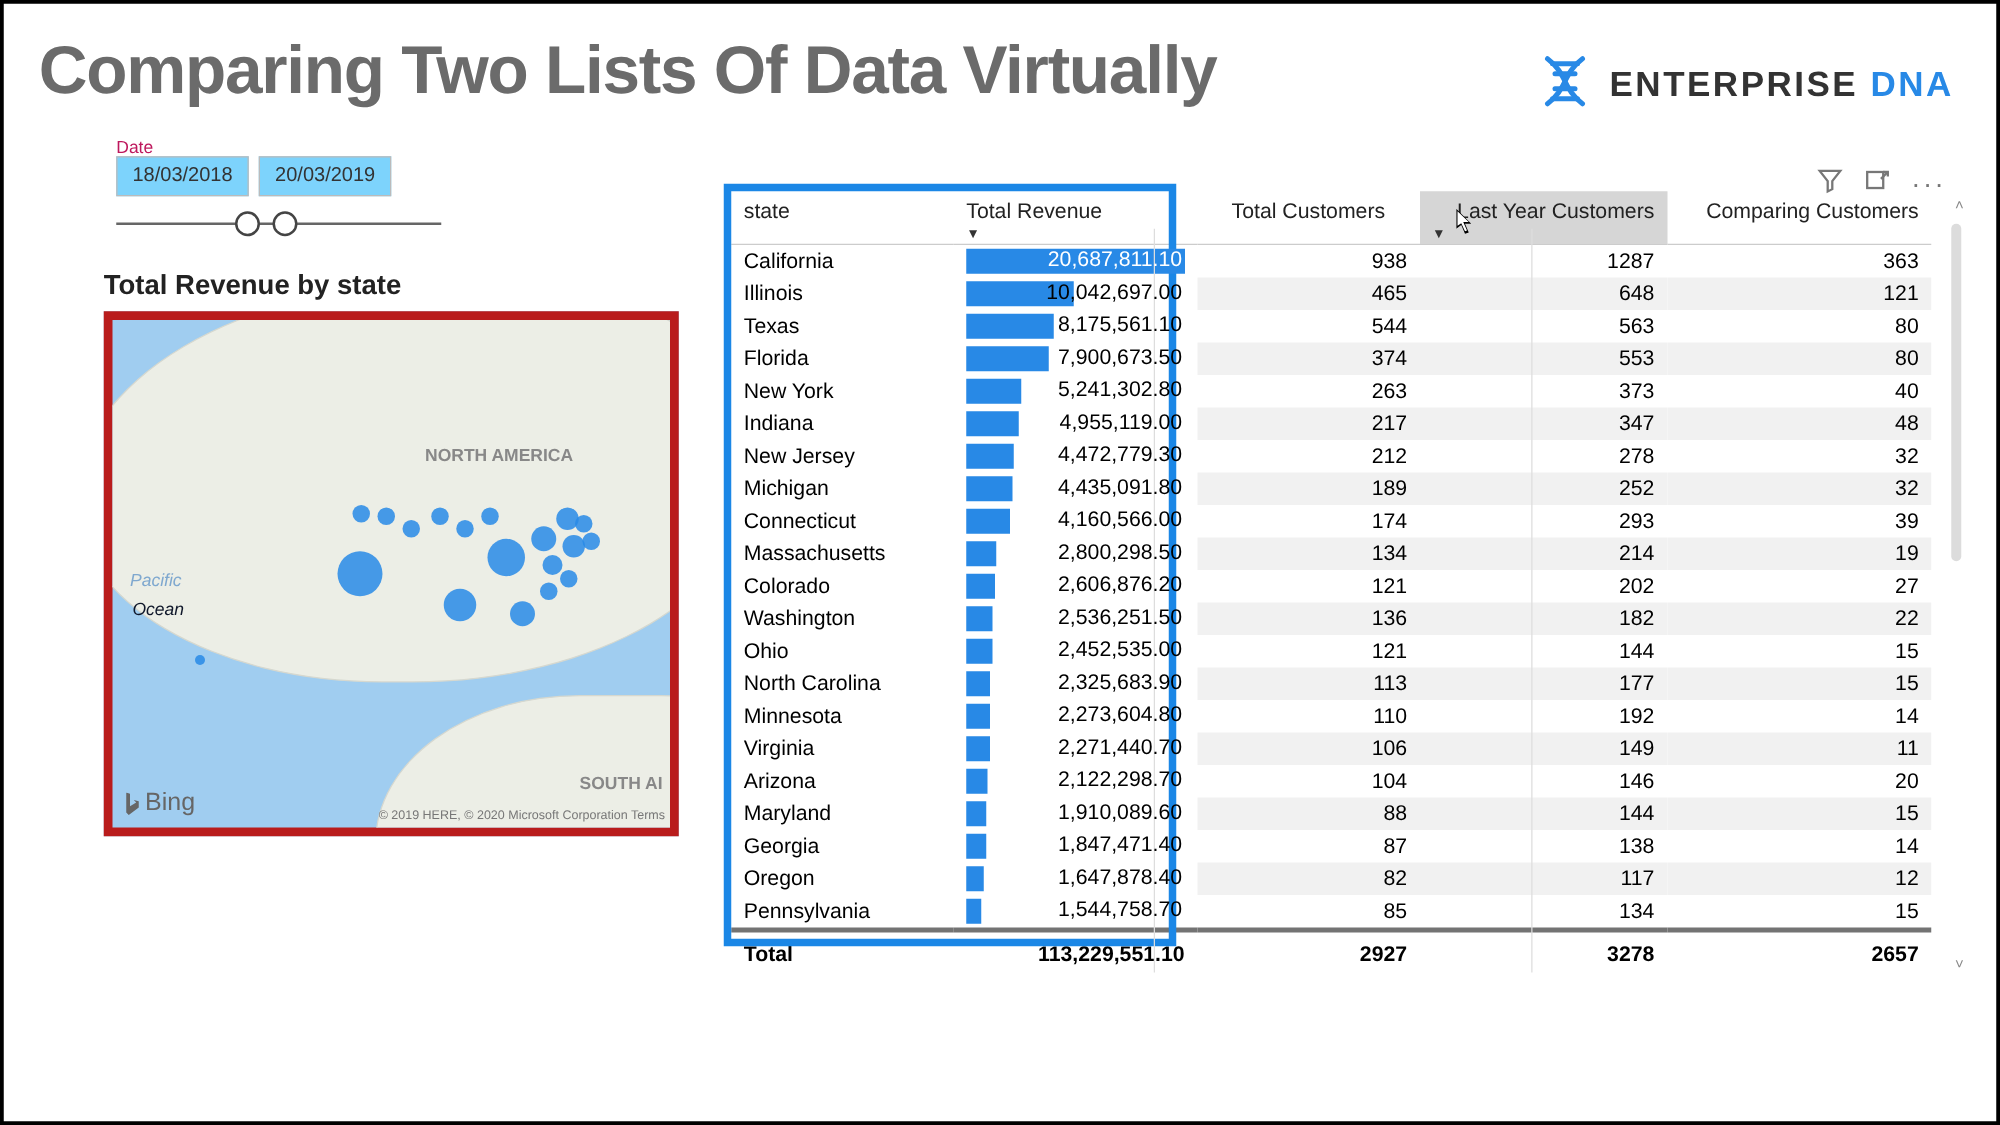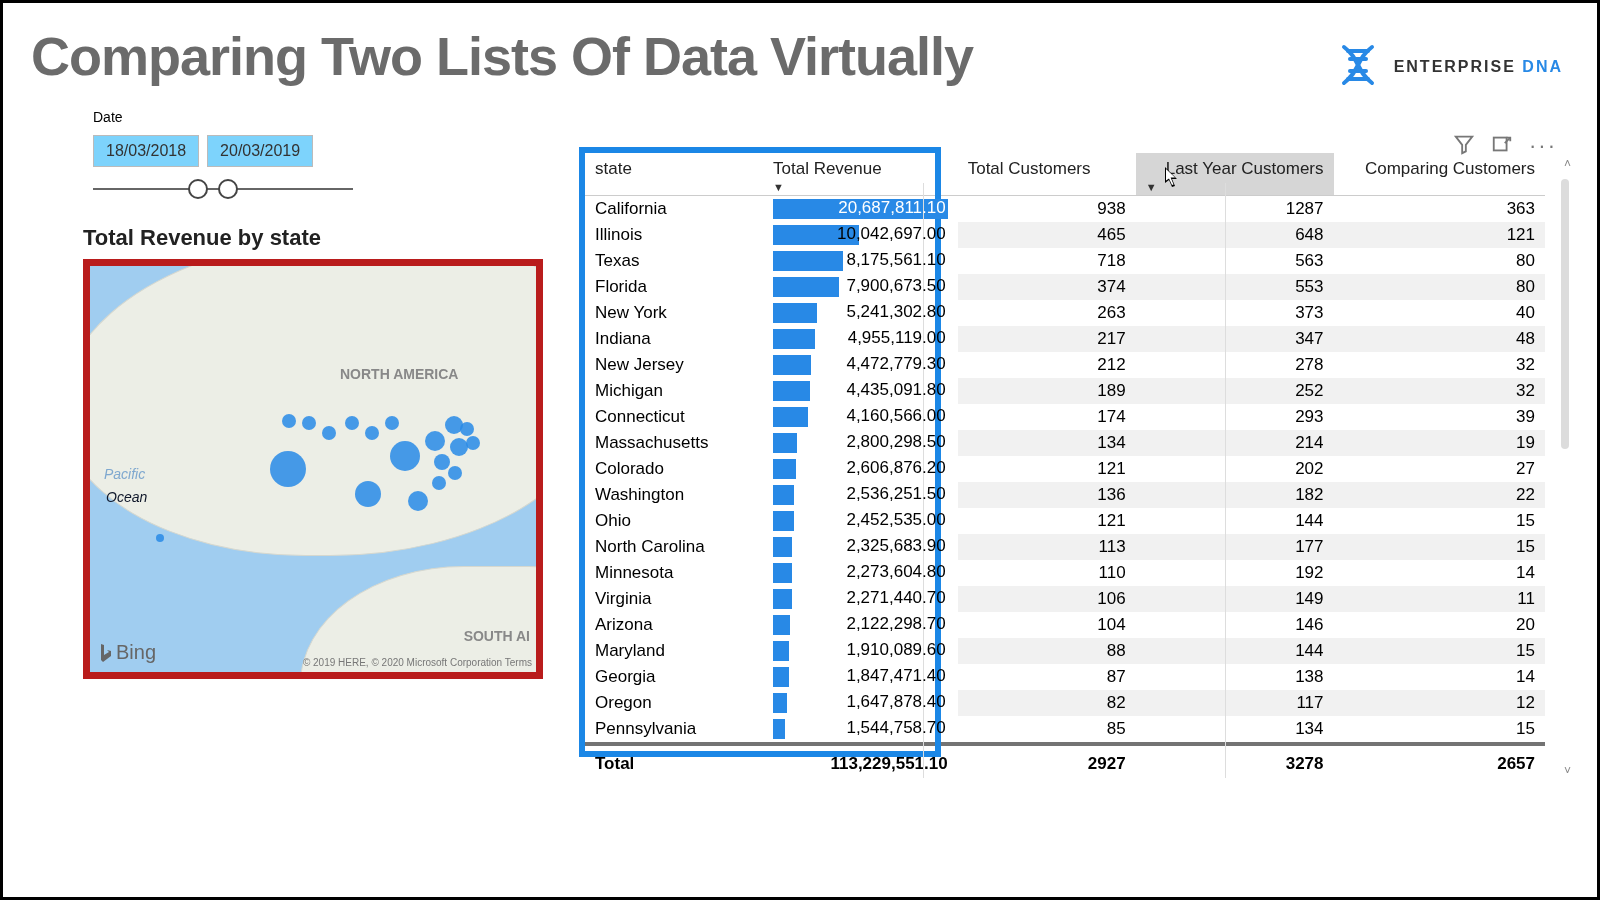--- a/index.html
+++ b/index.html
@@ -2,27 +2,27 @@
 <html><head>
 <meta charset="utf-8">
 <style>
   * { box-sizing: border-box; }
   html, body { margin:0; padding:0; font-family: "Segoe UI", Arial, sans-serif; background:#fff; color:#000; }
   .page { width:1600px; height:900px; border:3px solid #000; position:relative; padding:22px 28px 10px 28px; }
 
   
   .title { font-size:54px; font-weight:700; color:#6b6b6b; letter-spacing:-1px; }
   .brand { position:absolute; top:38px; right:34px; display:flex; align-items:center; gap:12px; }
-  .brand-text { font-size:16px; font-weight:700; letter-spacing:2px; color:#333; }
+  .brand-text { font-size:28px; font-weight:700; letter-spacing:2px; color:#333; }
   .brand-text .dna { color:#2889e6; }
   .brand-icon svg { width:48px; height:48px; }
 
   
   .date-slicer { margin:22px 0 0 62px; width:260px; }
-  .date-label { font-size:14px; color:#000000; margin-bottom:10px; }
+  .date-label { font-size:14px; color:#be185d; margin-bottom:0; }
   .date-boxes { display:flex; gap:8px; margin-bottom:10px; }
   .date-box { border:1px solid #bbb; padding:6px 12px; font-size:16px; color:#333; background:#7dd3fc; }
   .date-slider { position:relative; height:24px; margin-top:4px; }
   .track { position:absolute; left:0; right:0; top:11px; height:2px; background:#666; }
   .handle { position:absolute; top:2px; width:20px; height:20px; border:2px solid #444; background:#fff; border-radius:50%; }
   .handle.a { left:95px; }
   .handle.b { left:125px; }
 
   
   .map-section { margin:24px 0 0 52px; width:460px; }
@@ -177,21 +177,21 @@
     <div class="hl-box"></div>
     <div class="vscroll-up">˄</div>
     <div class="vscroll-thumb"></div>
     <div class="vscroll-dn">˅</div>
 
     <table class="data">
       <thead>
         <tr>
           <th style="width:160px;">state</th>
           <th style="width:175px;"><span>Total Revenue</span><span class="sort-caret">▼</span></th>
-          <th style="width:160px; text-align:left;margin-top:40px;">Total Customers</th>
+          <th style="width:160px; text-align:center;margin-top:40px;">Total Customers</th>
           <th class="sorted" style="width:170px; text-align:right;"><span>Last Year Customers</span><span class="sort-caret">▼</span></th>
           <th style="width:190px; text-align:right;">Comparing Customers</th>
         </tr>
       </thead>
       <tbody id="tbody">
           <tr>
             <td>California</td>
             <td class="num">
               <div class="rev-cell">
                 <div class="rev-bar" style="width: 100%;"></div>
@@ -215,21 +215,21 @@
             <td class="num">121</td>
           </tr>
           <tr>
             <td>Texas</td>
             <td class="num">
               <div class="rev-cell">
                 <div class="rev-bar" style="width: 40%;"></div>
                 <span class="rev-val">8,175,561.10</span>
               </div>
             </td>
-            <td class="num">718</td>
+            <td class="num">544</td>
             <td class="num">563</td>
             <td class="num">80</td>
           </tr>
           <tr>
             <td>Florida</td>
             <td class="num">
               <div class="rev-cell">
                 <div class="rev-bar" style="width: 38%;"></div>
                 <span class="rev-val">7,900,673.50</span>
               </div>

